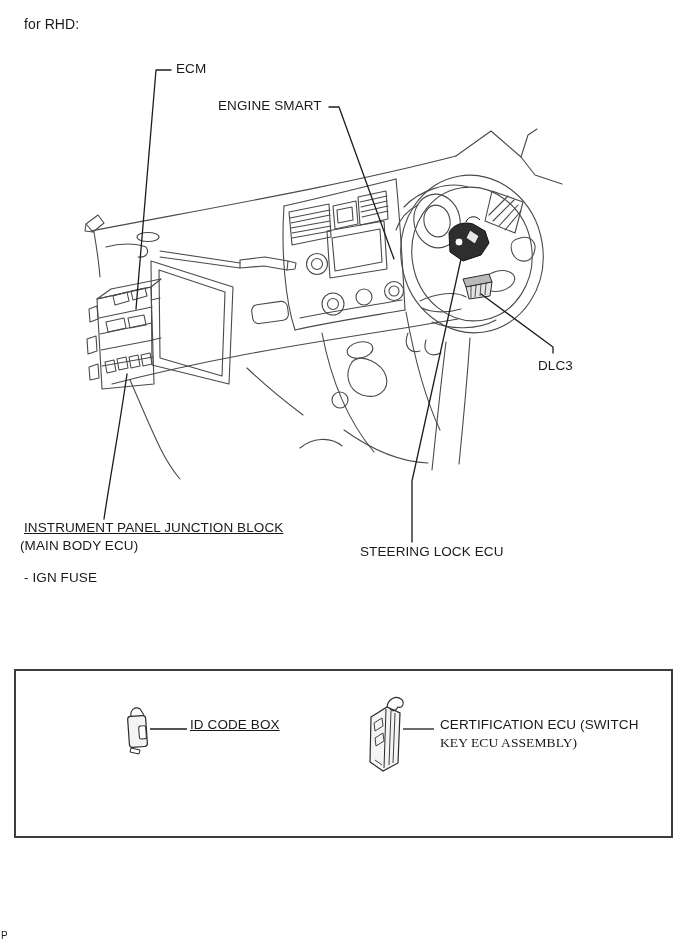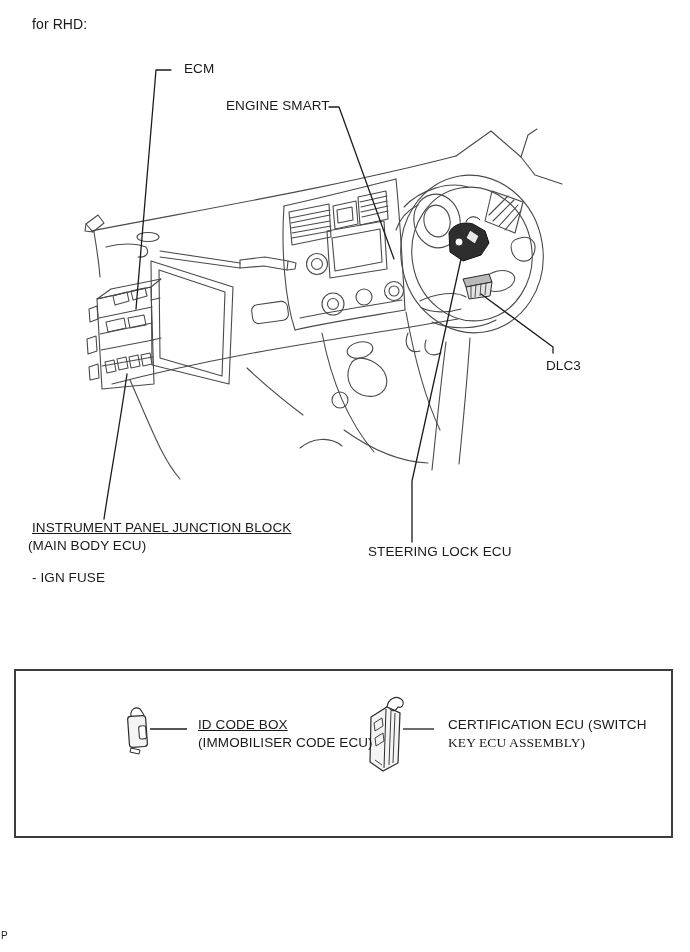--- a/index.html
+++ b/index.html
@@ -6,21 +6,21 @@
   body{
     width:690px;height:952px;position:relative;overflow:hidden;
     background:#ffffff;color:#1a1a1a;
     font-family:"Liberation Sans", sans-serif;
   }
   .layer{position:absolute;left:0;top:0;width:690px;height:952px;}
   svg.layer{z-index:1;pointer-events:none;}
   .labels{z-index:2;}
   .lbl{
     position:absolute;font-size:13.5px;line-height:18px;white-space:nowrap;
-    color:#1a1a1a;letter-spacing:.1px;margin-left:8px;
+    color:#1a1a1a;letter-spacing:.1px;
   }
   .heading{font-size:14px;}
   .legend-box{
     position:absolute;left:14px;top:669px;width:655px;height:165px;
     border:2px solid #3d3d3d;background:transparent;z-index:0;
   }
   .page-marker{position:absolute;left:1px;top:930px;font-size:10px;}
 </style>
 </head>
 <body>
@@ -169,20 +169,19 @@
 
   <div class="lbl" style="left:538px;top:357px;">DLC3</div>
 
   <div class="lbl" style="left:24px;top:519px;text-decoration:underline;">INSTRUMENT PANEL JUNCTION BLOCK</div>
   <div class="lbl" style="left:20px;top:537px;">(MAIN BODY ECU)</div>
   <div class="lbl" style="left:24px;top:569px;">- IGN FUSE</div>
 
   <div class="lbl" style="left:360px;top:543px;">STEERING LOCK ECU</div>
 
   <div class="lbl" style="left:190px;top:716px;text-decoration:underline;">ID CODE BOX</div>
-  <div class="lbl" style="left:190px;top:734px;">(IMMOBILISER CODE ECU)</div>
 
   <div class="lbl" style="left:440px;top:716px;">CERTIFICATION ECU (SWITCH</div>
   <div class="lbl" style="left:440px;top:734px;font-family:Liberation Serif, serif;">KEY ECU ASSEMBLY)</div>
 
 
   <div class="page-marker">P</div>
 </div>
 
 </body></html>

